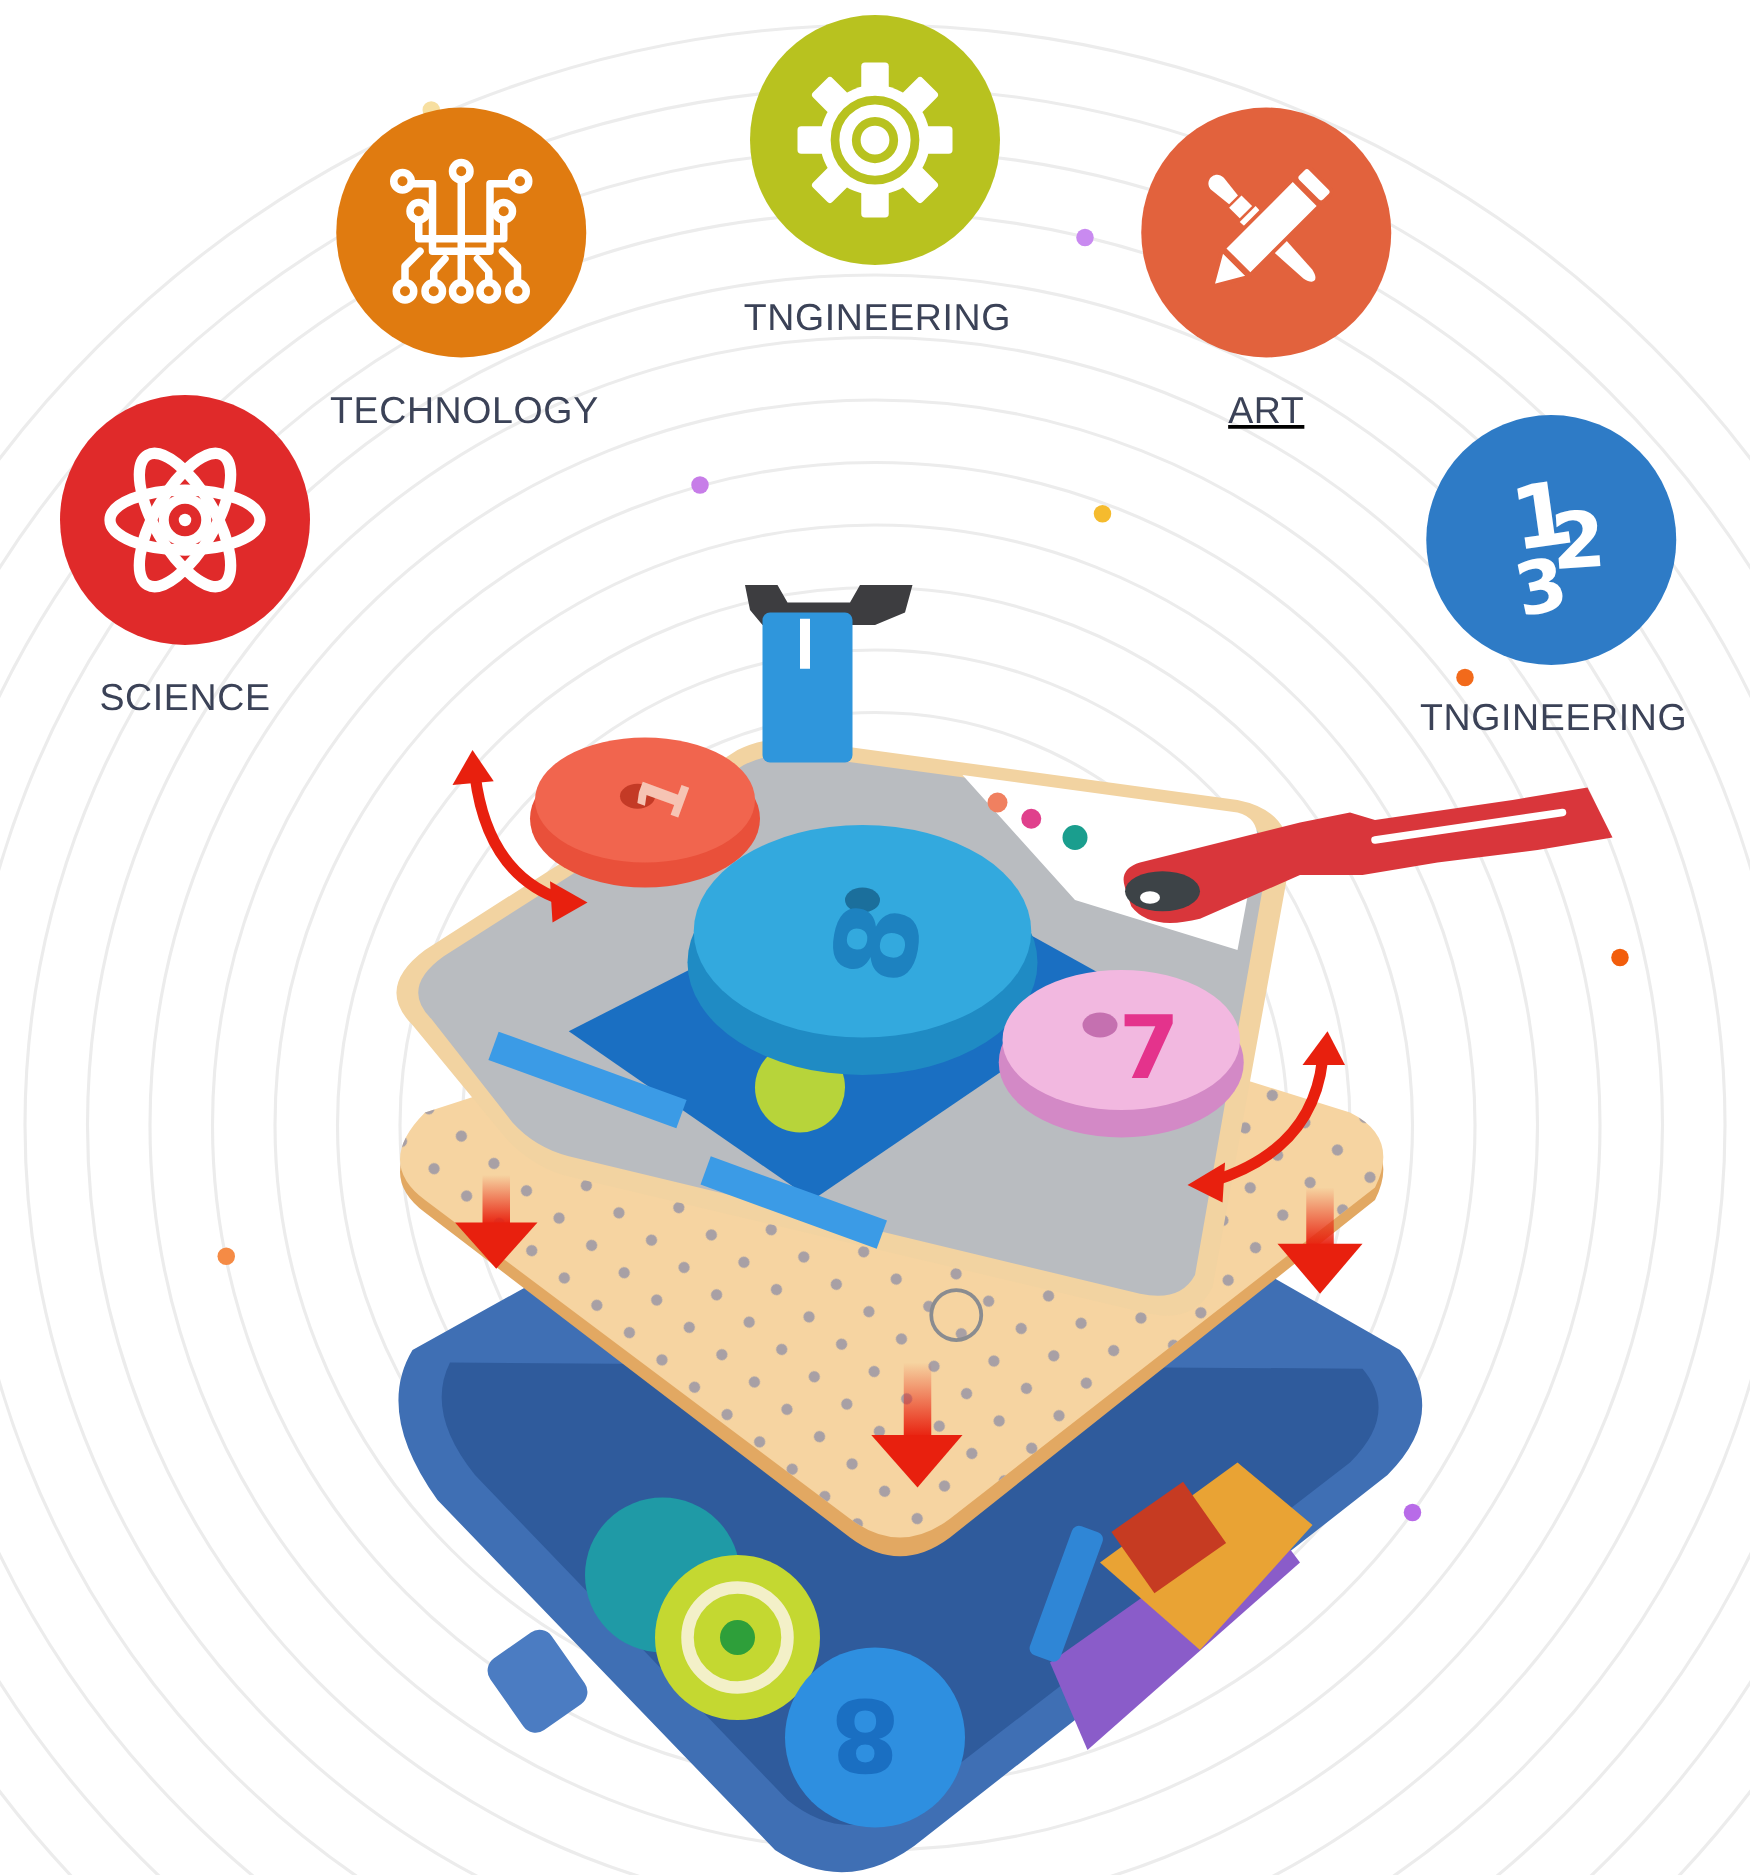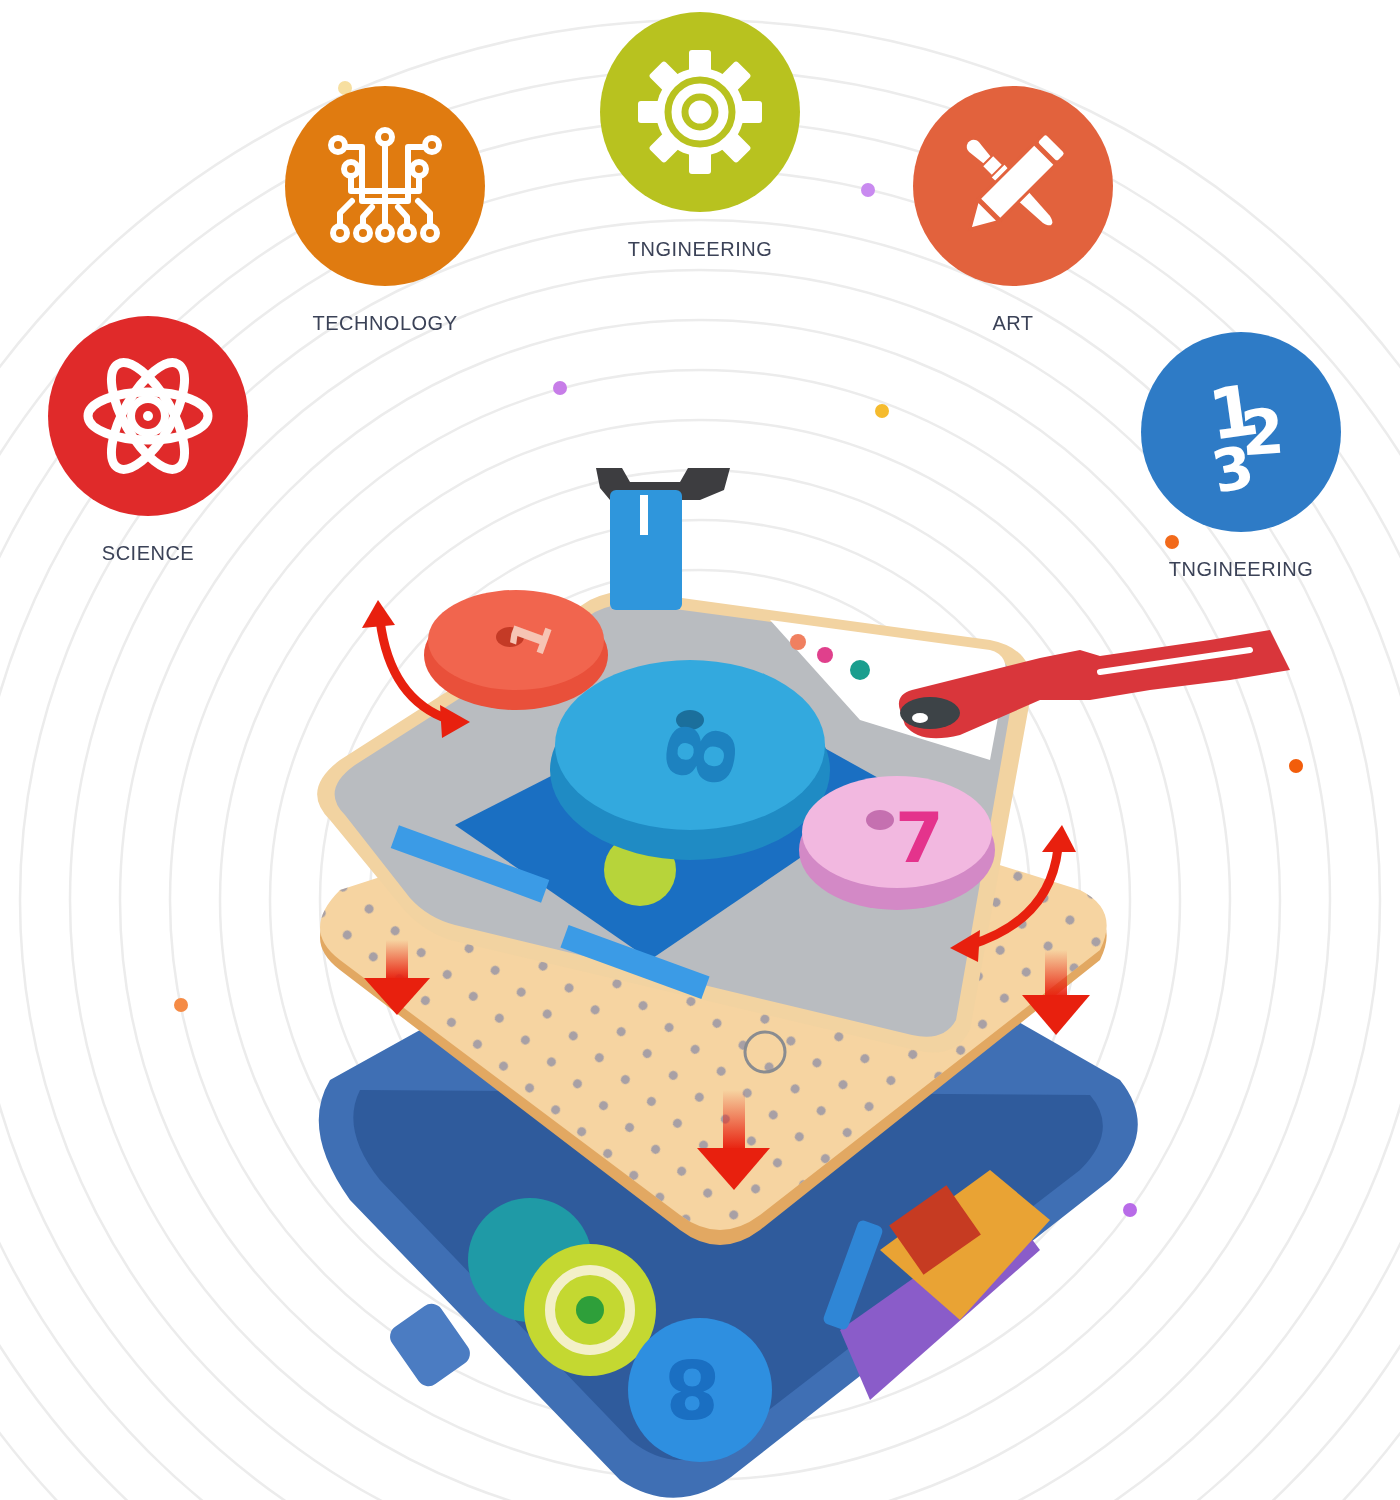--- a/index.html
+++ b/index.html
@@ -1,21 +1,21 @@
 <!DOCTYPE html>
 <html><head>
 <meta charset="utf-8">
 <style>
   * { box-sizing: border-box; margin: 0; padding: 0; }
   html, body { width: 1400px; height: 1500px; background: #ffffff; overflow: hidden; }
   body { position: relative; font-family: "Liberation Sans", "DejaVu Sans", sans-serif; }
   #bg-rings { position: absolute; left: 0; top: 0; width: 1400px; height: 1500px; }
   .subject { position: absolute; width: 210px; text-align: center; }
   .subject .badge { width: 200px; height: 200px; border-radius: 50%; margin: 0 auto; display: flex; align-items: center; justify-content: center; }
-  .subject .label { margin-top: 26px; font-size: 20px; color: #3b4257; letter-spacing: 0.5px; font-weight: 400; }
+  .subject .label { margin-top: 26px; font-size: 30px; color: #3b4257; letter-spacing: 0.5px; font-weight: 400; }
   .dot { position: absolute; width: 14px; height: 14px; border-radius: 50%; }
   #product { position: absolute; left: 0; top: 0; width: 1400px; height: 1500px; }
 </style>
 </head>
 <body>
 
 <svg id="bg-rings" viewBox="0 0 1400 1500">
   <g fill="none" stroke="#ececec" stroke-width="2.5">
     <circle cx="700" cy="900" r="330"></circle>
     <circle cx="700" cy="900" r="380"></circle>
@@ -51,21 +51,21 @@
         <ellipse rx="60" ry="24" transform="rotate(60)"></ellipse>
         <ellipse rx="60" ry="24" transform="rotate(-60)"></ellipse>
       </g>
       <circle r="17" fill="none" stroke="#fff" stroke-width="8"></circle>
       <circle r="5" fill="#fff"></circle>
     </svg>
   </div>
   <div class="label">SCIENCE</div>
 </div>
 
-<div class="subject" id="subj-1" style="left:280px; top:86px;">
+<div class="subject" id="subj-1" style="left:264px; top:86px;">
   <div class="badge" style="background:#e07b10;">
     <svg width="130" height="130" viewBox="0 0 130 130">
       <g fill="none" stroke="#fff" stroke-width="6" stroke-linecap="round" stroke-linejoin="round">
         <path d="M20 26 H42 V80 H88 V26 H110"></path>
         <path d="M65 20 V110"></path>
         <path d="M31 50 V70 H99 V50"></path>
         <path d="M20 108 V92 L32 80"></path>
         <path d="M43 108 V96 L52 86"></path>
         <path d="M87 108 V96 L78 86"></path>
         <path d="M110 108 V92 L98 80"></path>
@@ -101,21 +101,21 @@
         <rect x="-11" y="-62" width="22" height="24" rx="3" transform="rotate(270)"></rect>
         <rect x="-11" y="-62" width="22" height="24" rx="3" transform="rotate(315)"></rect>
       </g>
       <circle r="32" fill="none" stroke="#b8c21f" stroke-width="7"></circle>
       <circle r="15" fill="none" stroke="#b8c21f" stroke-width="7"></circle>
     </svg>
   </div>
   <div class="label">TNGINEERING</div>
 </div>
 
-<div class="subject" id="subj-3" style="left:908px; top:86px;">
+<div class="subject" id="subj-3" style="left:908px; top:86px;text-decoration:underline;">
   <div class="badge" style="background:#e2623d;">
     <svg width="130" height="130" viewBox="0 0 130 130">
 
       <g transform="rotate(-45 65 65)">
         <path d="M58 10 C58 0 72 0 72 10 L70 28 H60 Z" fill="#fff"></path>
         <rect x="58" y="30" width="14" height="12" fill="#fff"></rect>
         <path d="M56 44 H74 L70 112 C68 122 62 122 60 112 Z" fill="#fff"></path>
       </g>
 
       <g transform="rotate(45 65 65)">

